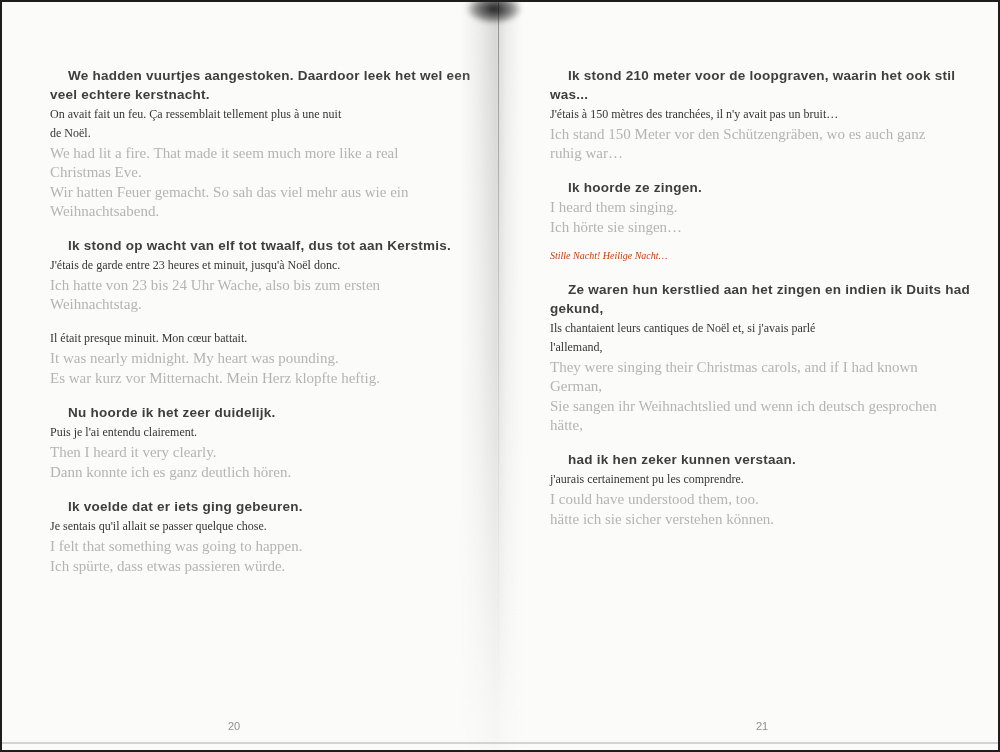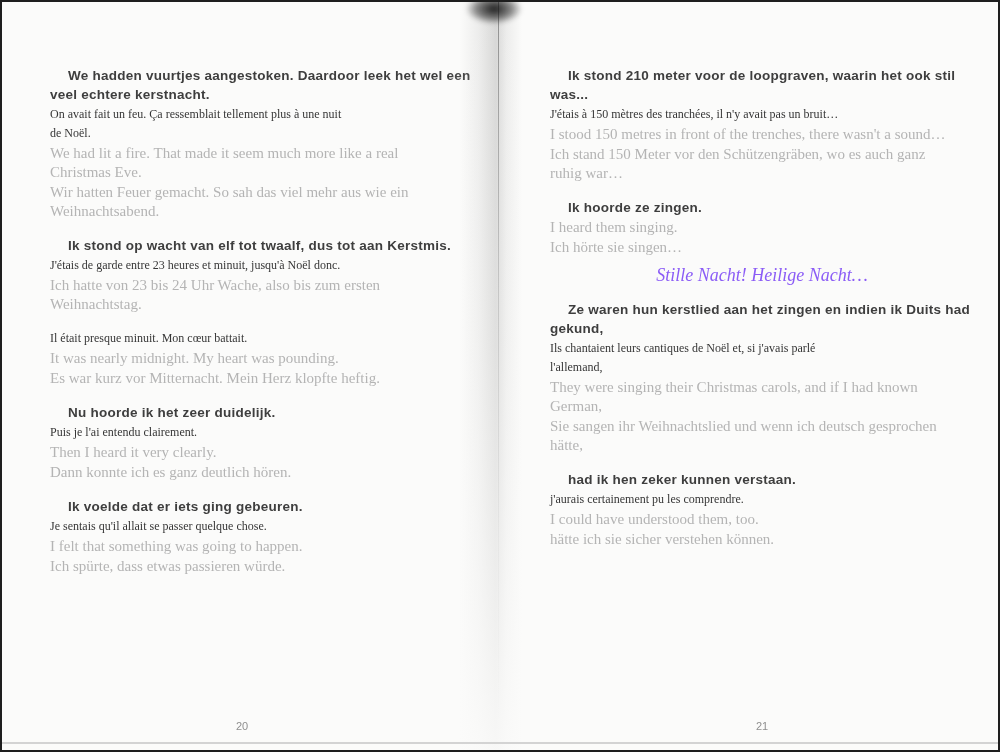--- a/index.html
+++ b/index.html
@@ -36,35 +36,35 @@
     line-height: 19px;
     color: #363636;
   }
   .en, .de {
     font-size: 15px;
     line-height: 19px;
     color: #b4b4b4;
   }
   .quote {
     font-style: italic;
-    font-size: 18px;
-    line-height: 19px;
-    color: #8b5cf6;
-    text-align: center;
+    font-size: 10px;
+    line-height: 19px;
+    color: #c2410c;
+    text-align: left;
     margin: 9px 0 10px 0 !important;
   }
 
   .pagenum {
     position: absolute;
     top: 654px;
     font-family: "Liberation Sans", sans-serif;
     font-size: 11px;
     color: #8f8f8f;
   }
-  .pagenum-left  { left: 178px; margin-left: 8px; }
+  .pagenum-left  { left: 178px; }
   .pagenum-right { left: 206px; }
 
   
   .gutter-shadow {
     position: absolute;
     left: 458px; top: 0;
     width: 62px; height: 100%;
     background: linear-gradient(to right,
       rgba(110,110,110,0) 0%,
       rgba(110,110,110,0.10) 30%,
@@ -166,21 +166,20 @@
       </div>
     <div class="pagenum pagenum-left">20</div>
   </div>
 
   <div class="page page-right">
     <div id="right-blocks">
         <div class="block">
     <p class="nl">Ik stond 210 meter voor de loopgraven, waarin het ook stil
 was...</p>
     <p class="fr">J'étais à 150 mètres des tranchées, il n'y avait pas un bruit…</p>
-    <p class="en">I stood 150 metres in front of the trenches, there wasn't a sound…</p>
     <p class="de">Ich stand 150 Meter vor den Schützengräben, wo es auch ganz
 ruhig war…</p>
 
   </div>
         <div class="block">
     <p class="nl">Ik hoorde ze zingen.</p>
     <p class="en">I heard them singing.</p>
     <p class="de">Ich hörte sie singen…</p>
     <p class="quote">Stille Nacht! Heilige Nacht…</p>
   </div>

